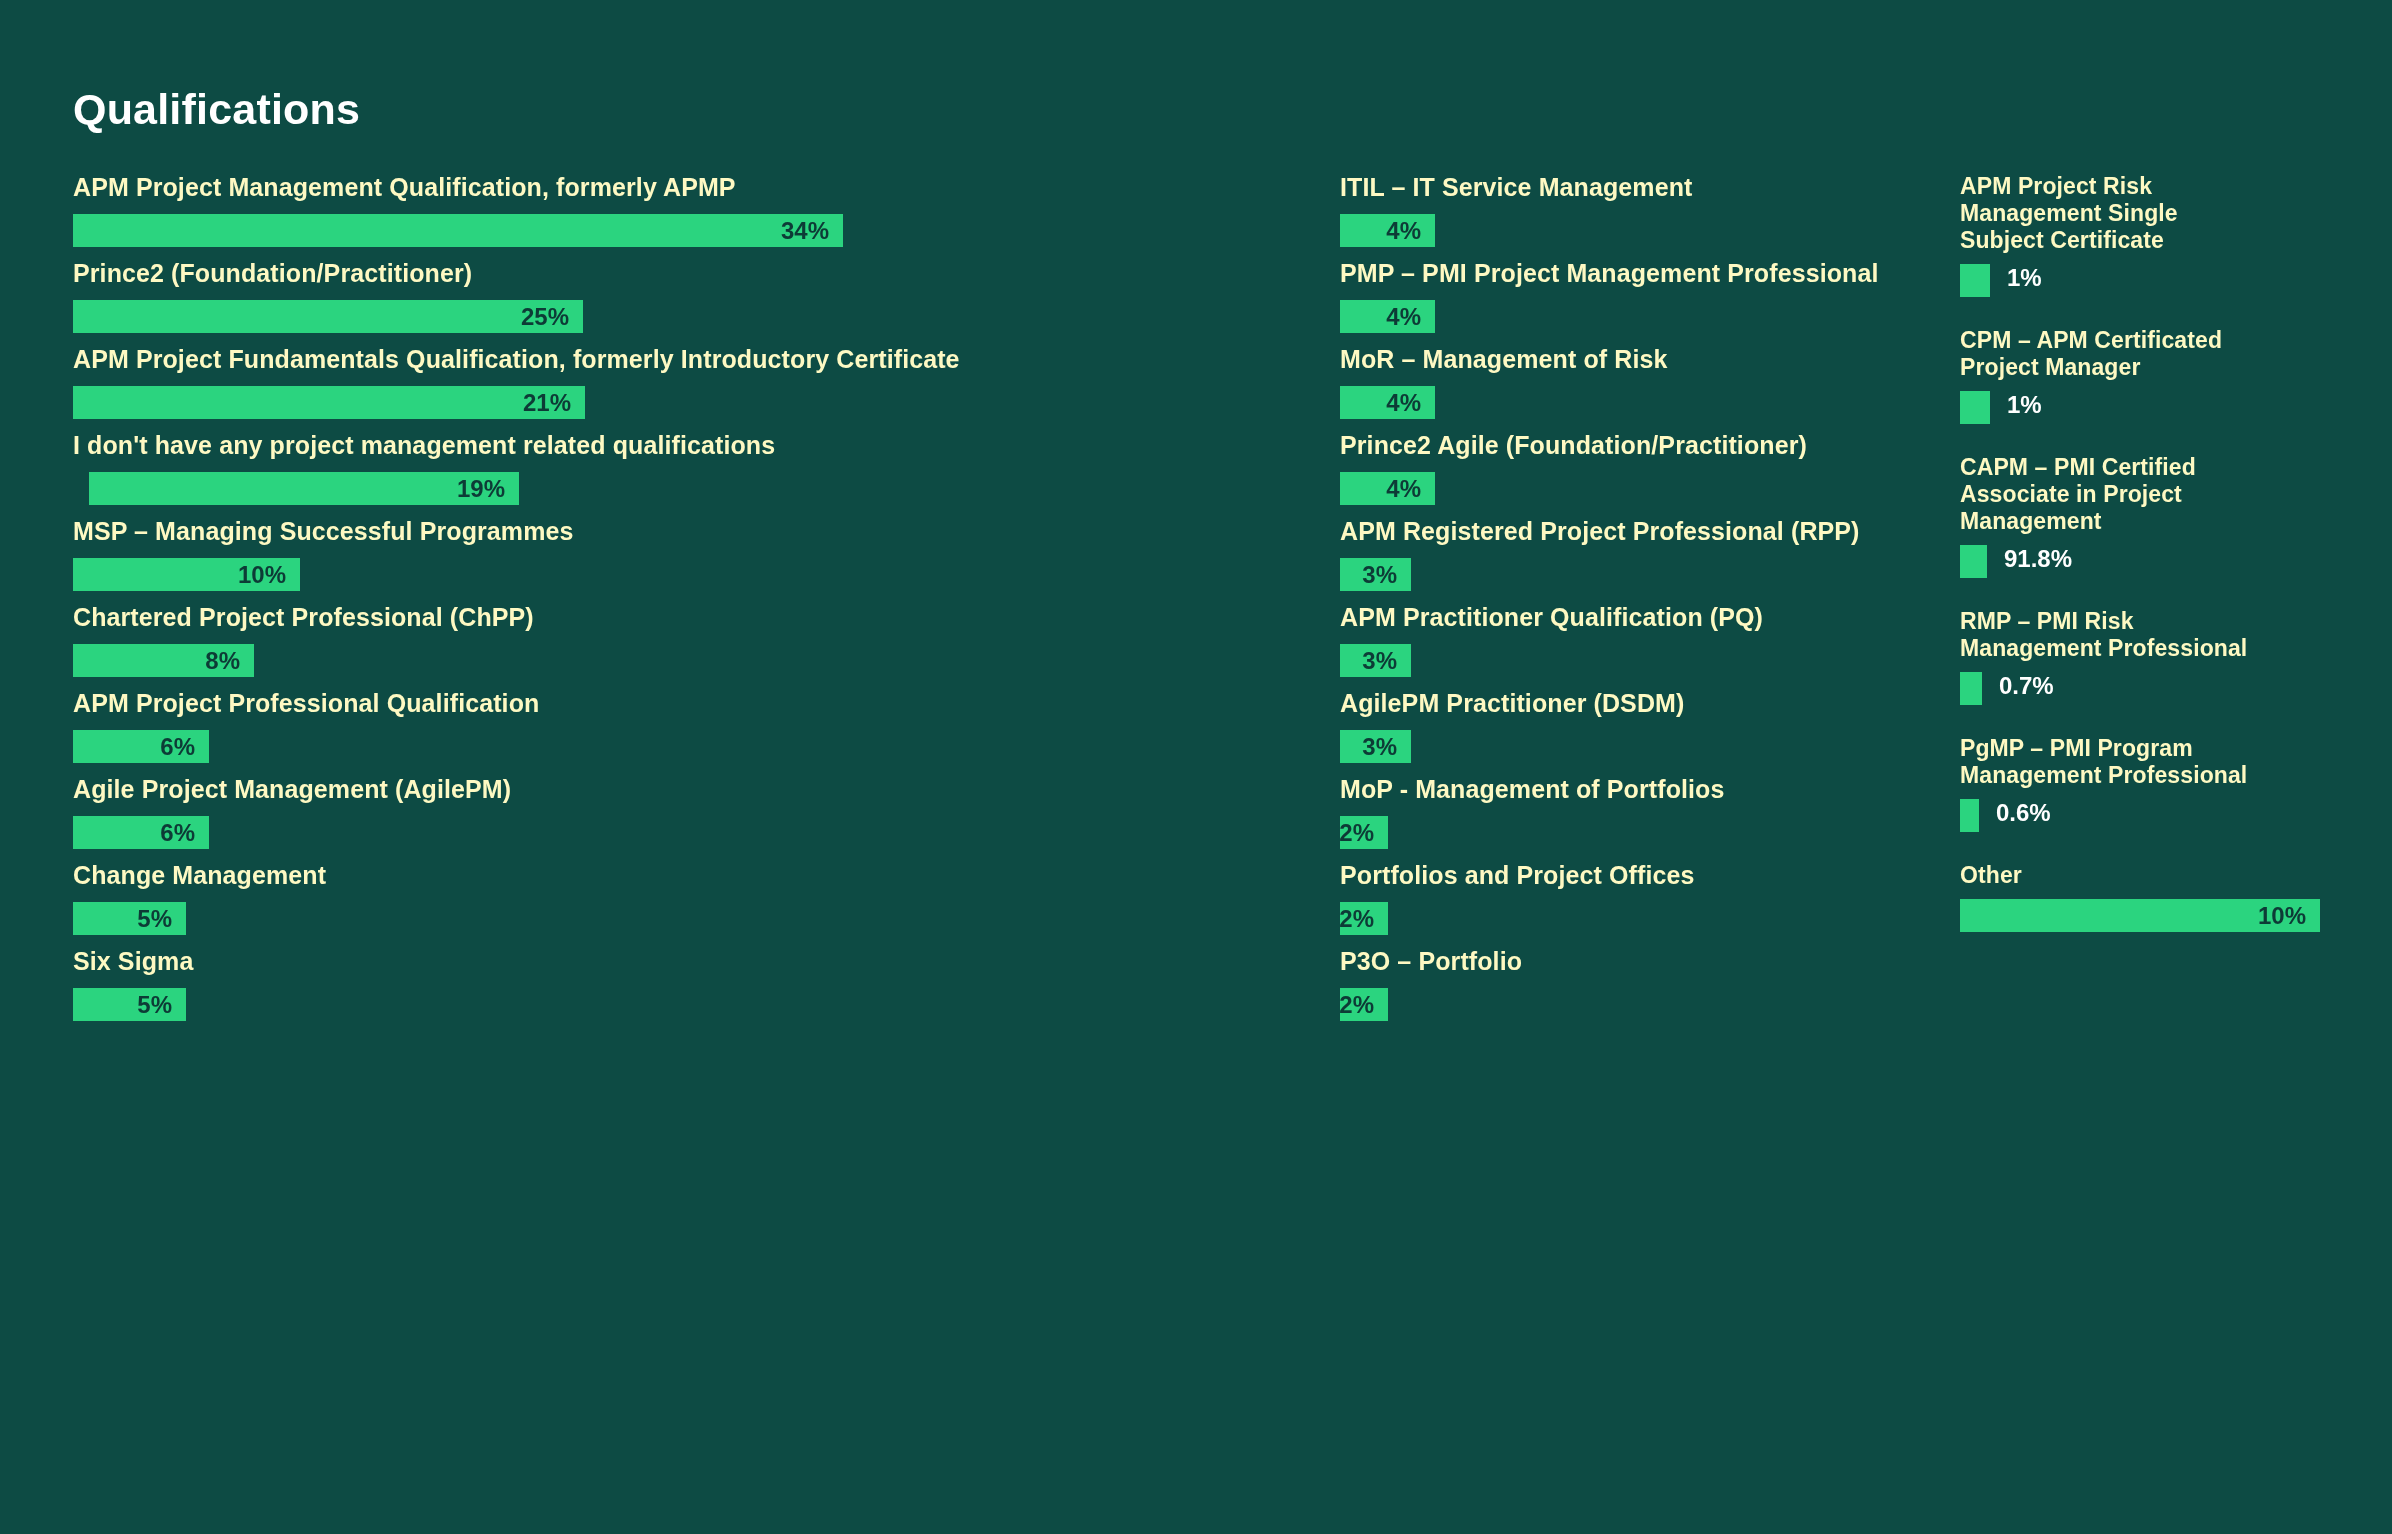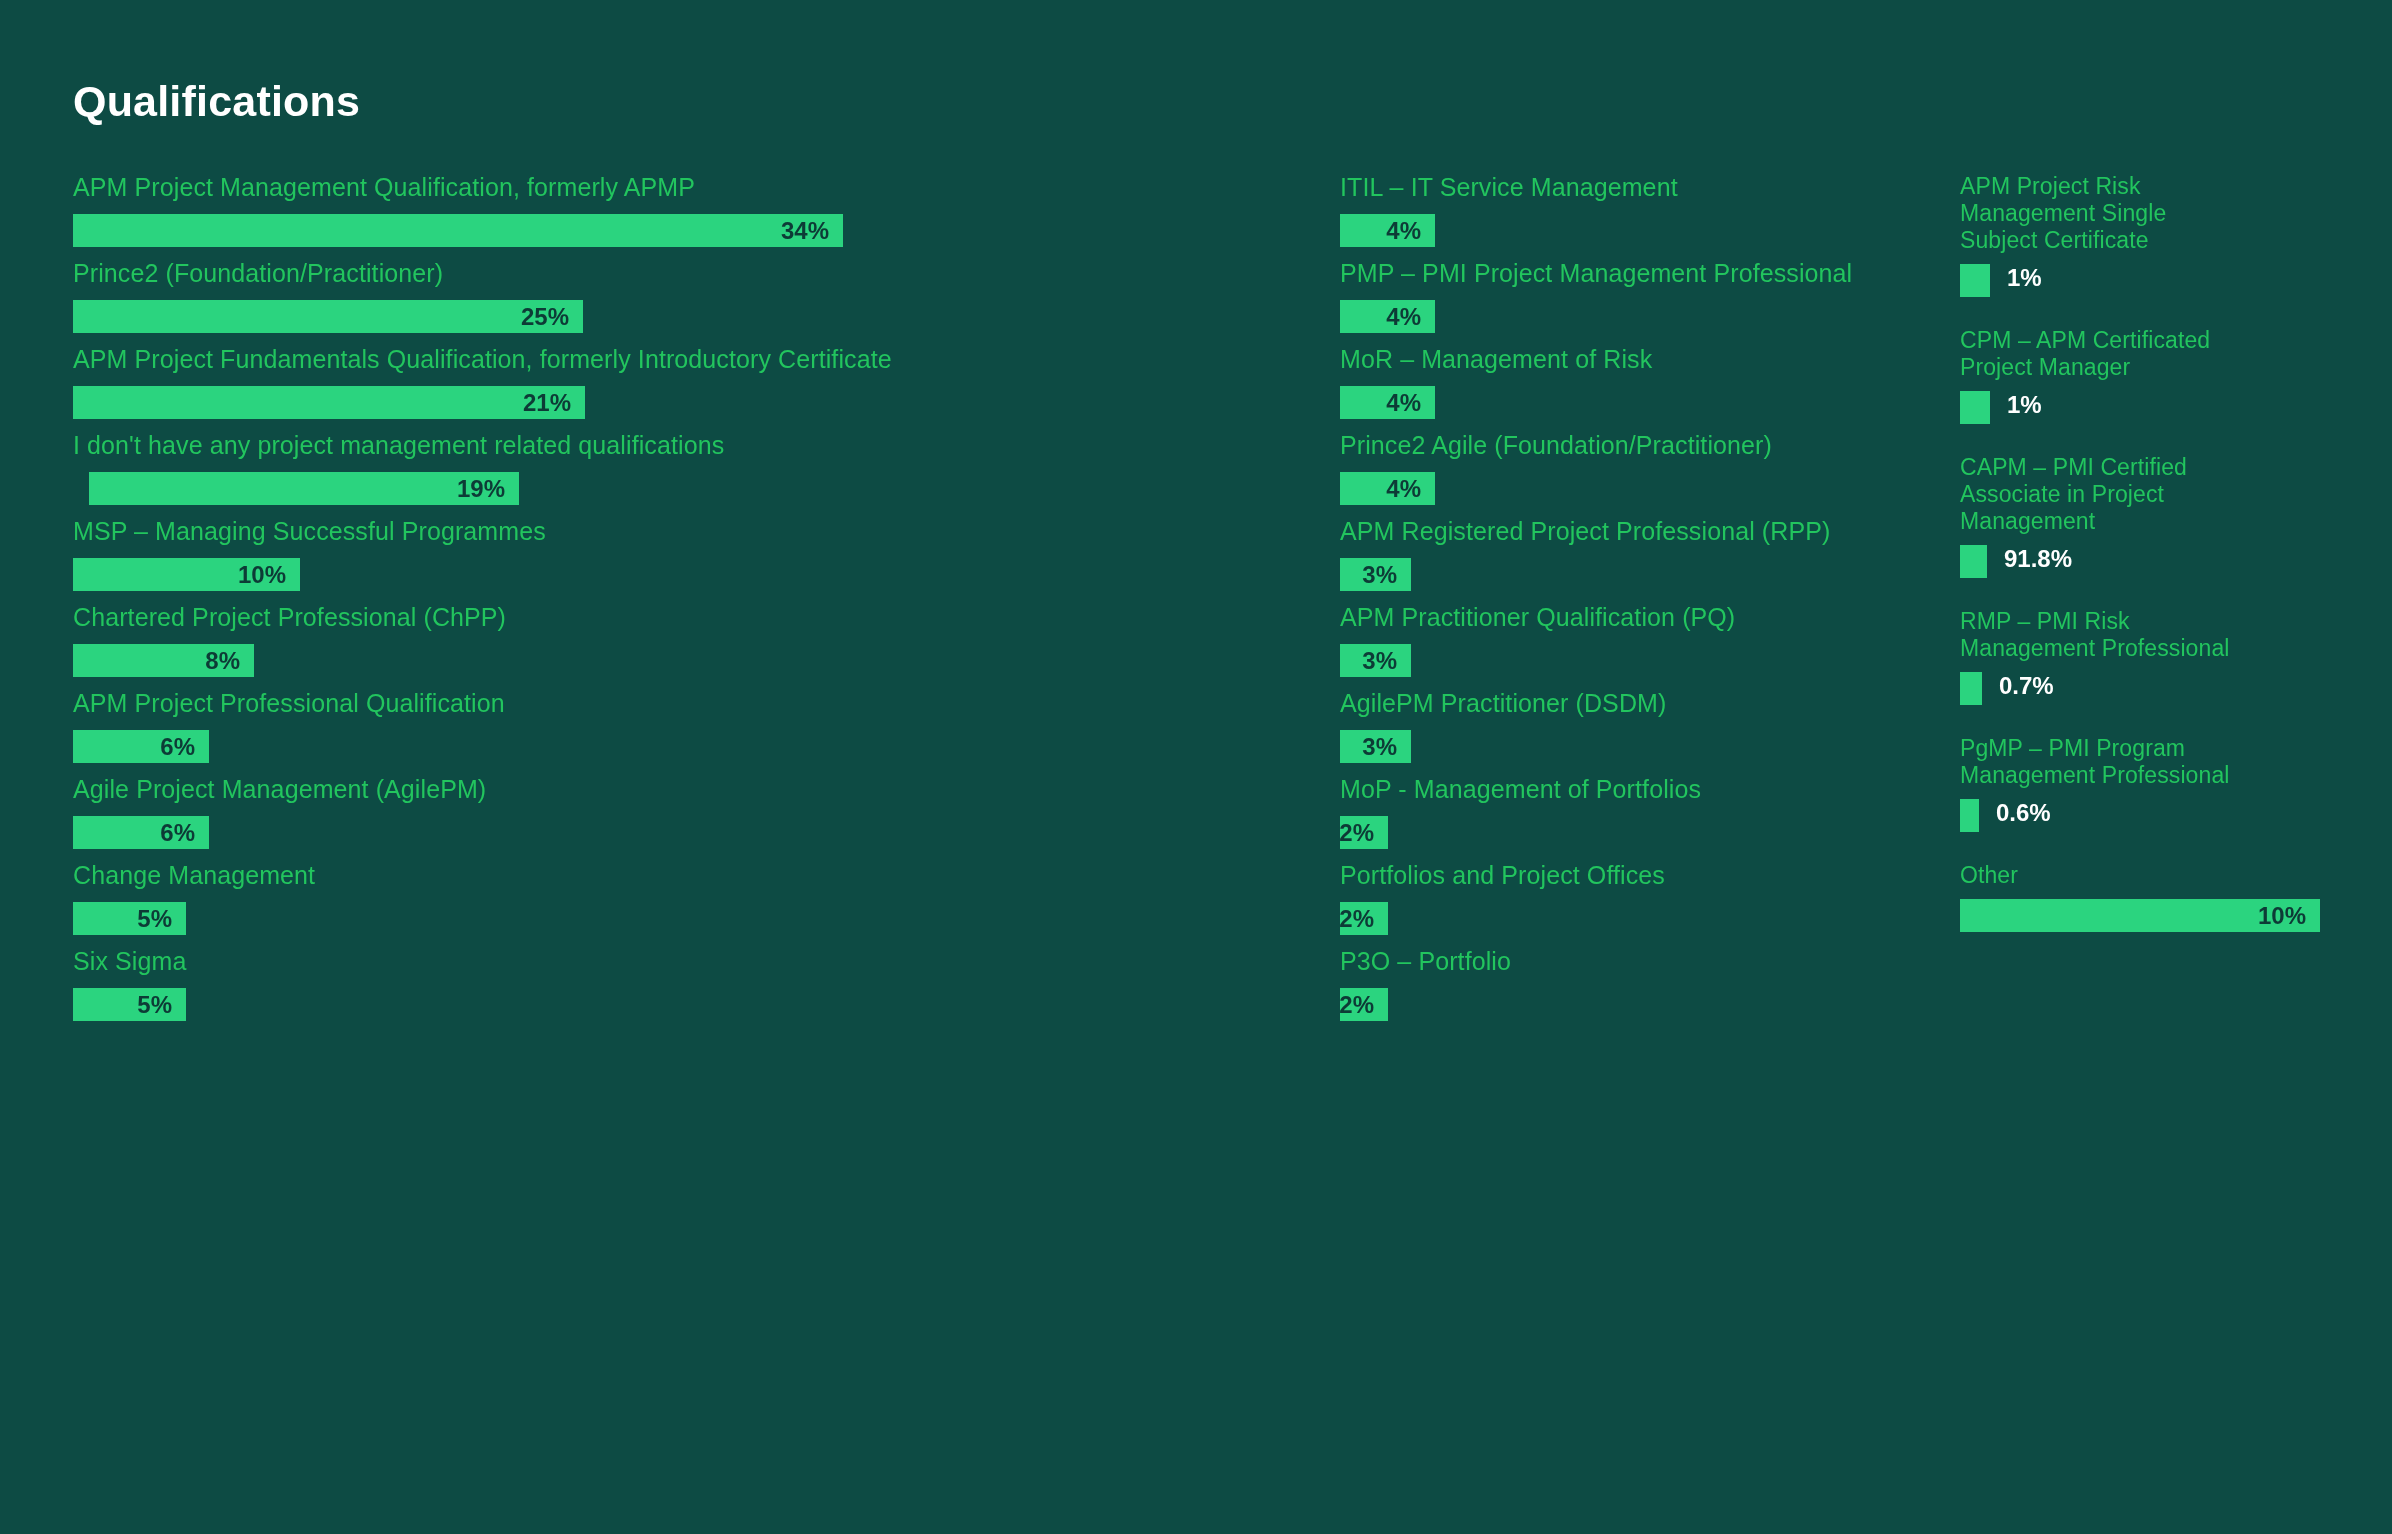--- a/index.html
+++ b/index.html
@@ -11,21 +11,21 @@
     height: 1535px;
     background: #0D4B44;
     font-family: "Liberation Sans", sans-serif;
     overflow: hidden;
     position: relative;
   }
 
   #page-title {
     position: absolute;
     left: 73px;
-    top: 80px;
+    top: 88px;
     font-size: 43px;
     font-weight: bold;
     color: #FFFFFF;
     letter-spacing: 0.2px;
     line-height: 1;
   }
 
   .columns {
     position: absolute;
     left: 0;
@@ -41,24 +41,24 @@
   .column.c1 { left: 73px;   width: 1228px; }
   .column.c2 { left: 1340px; width: 594px;  }
   .column.c3 { left: 1960px; width: 366px;  }
 
   .bar-item {
     position: relative;
     margin-bottom: 0;
   }
 
   .bar-label {
-    color: #22c55e;
+    color: #fef9c3;
     font-size: 25px;
     line-height: 29px;
-    font-weight: 400;
+    font-weight: 700;
     letter-spacing: 0.1px;
     white-space: pre-line;
   }
 
   .bar-row {
     display: flex;
     align-items: flex-start;
     margin-top: 12px;
     height: 33px;
   }

